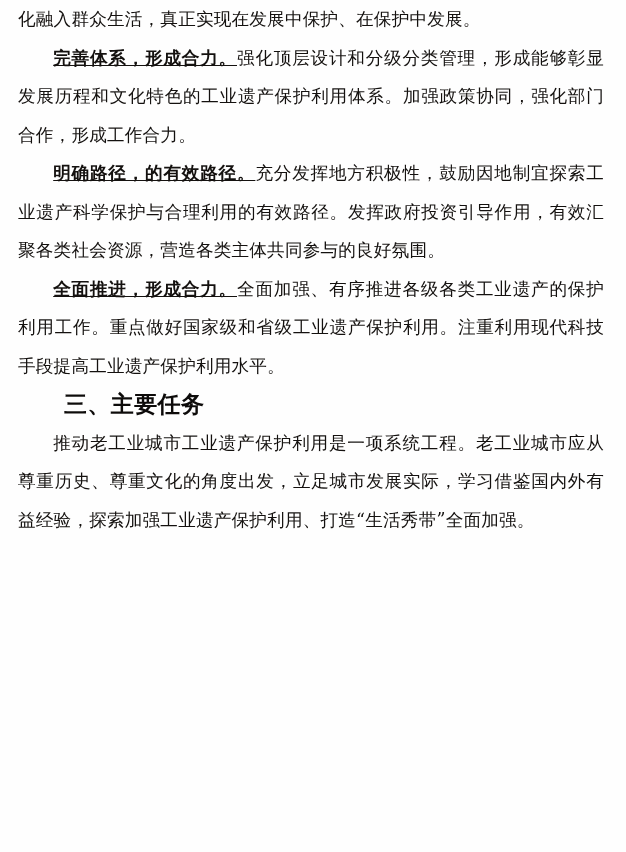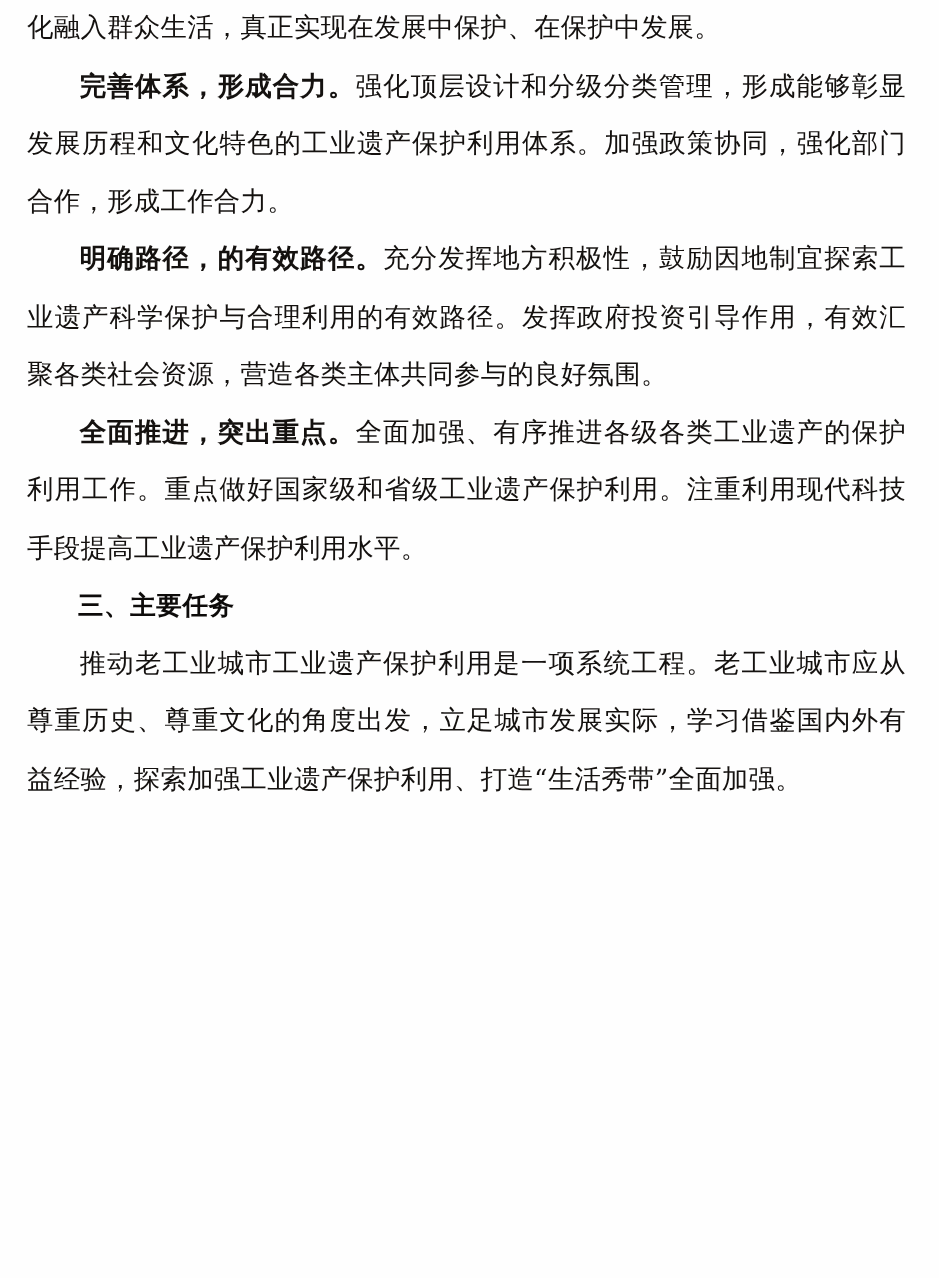--- a/index.html
+++ b/index.html
@@ -34,47 +34,48 @@
     text-align: justify;
     text-justify: inter-ideograph;
     color: #14110f;
     font-weight: 400;
   }
   p.indent {
     text-indent: 2em;
   }
   p.heading {
     margin: 0;
-    font-size: 17px;
+    font-size: 23px;
     line-height: 38.5px;
     text-indent: 2em;
     font-weight: bold;
     color: #0d0b0a;
     letter-spacing: 0.4px;
   }
   .lead {
     font-weight: bold;
+    text-decoration: underline;
   }
   .first-line {
     
   }
 </style>
 </head>
 <body>
 
 <div class="page">
   <div class="doc-body">
 
     <p class="para first-line">化融入群众生活，真正实现在发展中保护、在保护中发展。</p>
 
     <p class="para indent"><span class="lead">完善体系，形成合力。</span>强化顶层设计和分级分类管理，形成能够彰显发展历程和文化特色的工业遗产保护利用体系。加强政策协同，强化部门合作，形成工作合力。</p>
 
     <p class="para indent"><span class="lead">明确路径，的有效路径。</span>充分发挥地方积极性，鼓励因地制宜探索工业遗产科学保护与合理利用的有效路径。发挥政府投资引导作用，有效汇聚各类社会资源，营造各类主体共同参与的良好氛围。</p>
 
-    <p class="para indent"><span class="lead">全面推进，突出重点。</span>全面加强、有序推进各级各类工业遗产的保护利用工作。重点做好国家级和省级工业遗产保护利用。注重利用现代科技手段提高工业遗产保护利用水平。</p>
+    <p class="para indent"><span class="lead">全面推进，形成合力。</span>全面加强、有序推进各级各类工业遗产的保护利用工作。重点做好国家级和省级工业遗产保护利用。注重利用现代科技手段提高工业遗产保护利用水平。</p>
 
     <p class="heading">三、主要任务</p>
 
     <p class="para indent">推动老工业城市工业遗产保护利用是一项系统工程。老工业城市应从尊重历史、尊重文化的角度出发，立足城市发展实际，学习借鉴国内外有益经验，探索加强工业遗产保护利用、打造“生活秀带”全面加强。</p>
 
 
   </div>
 </div>
 
 </body></html>

